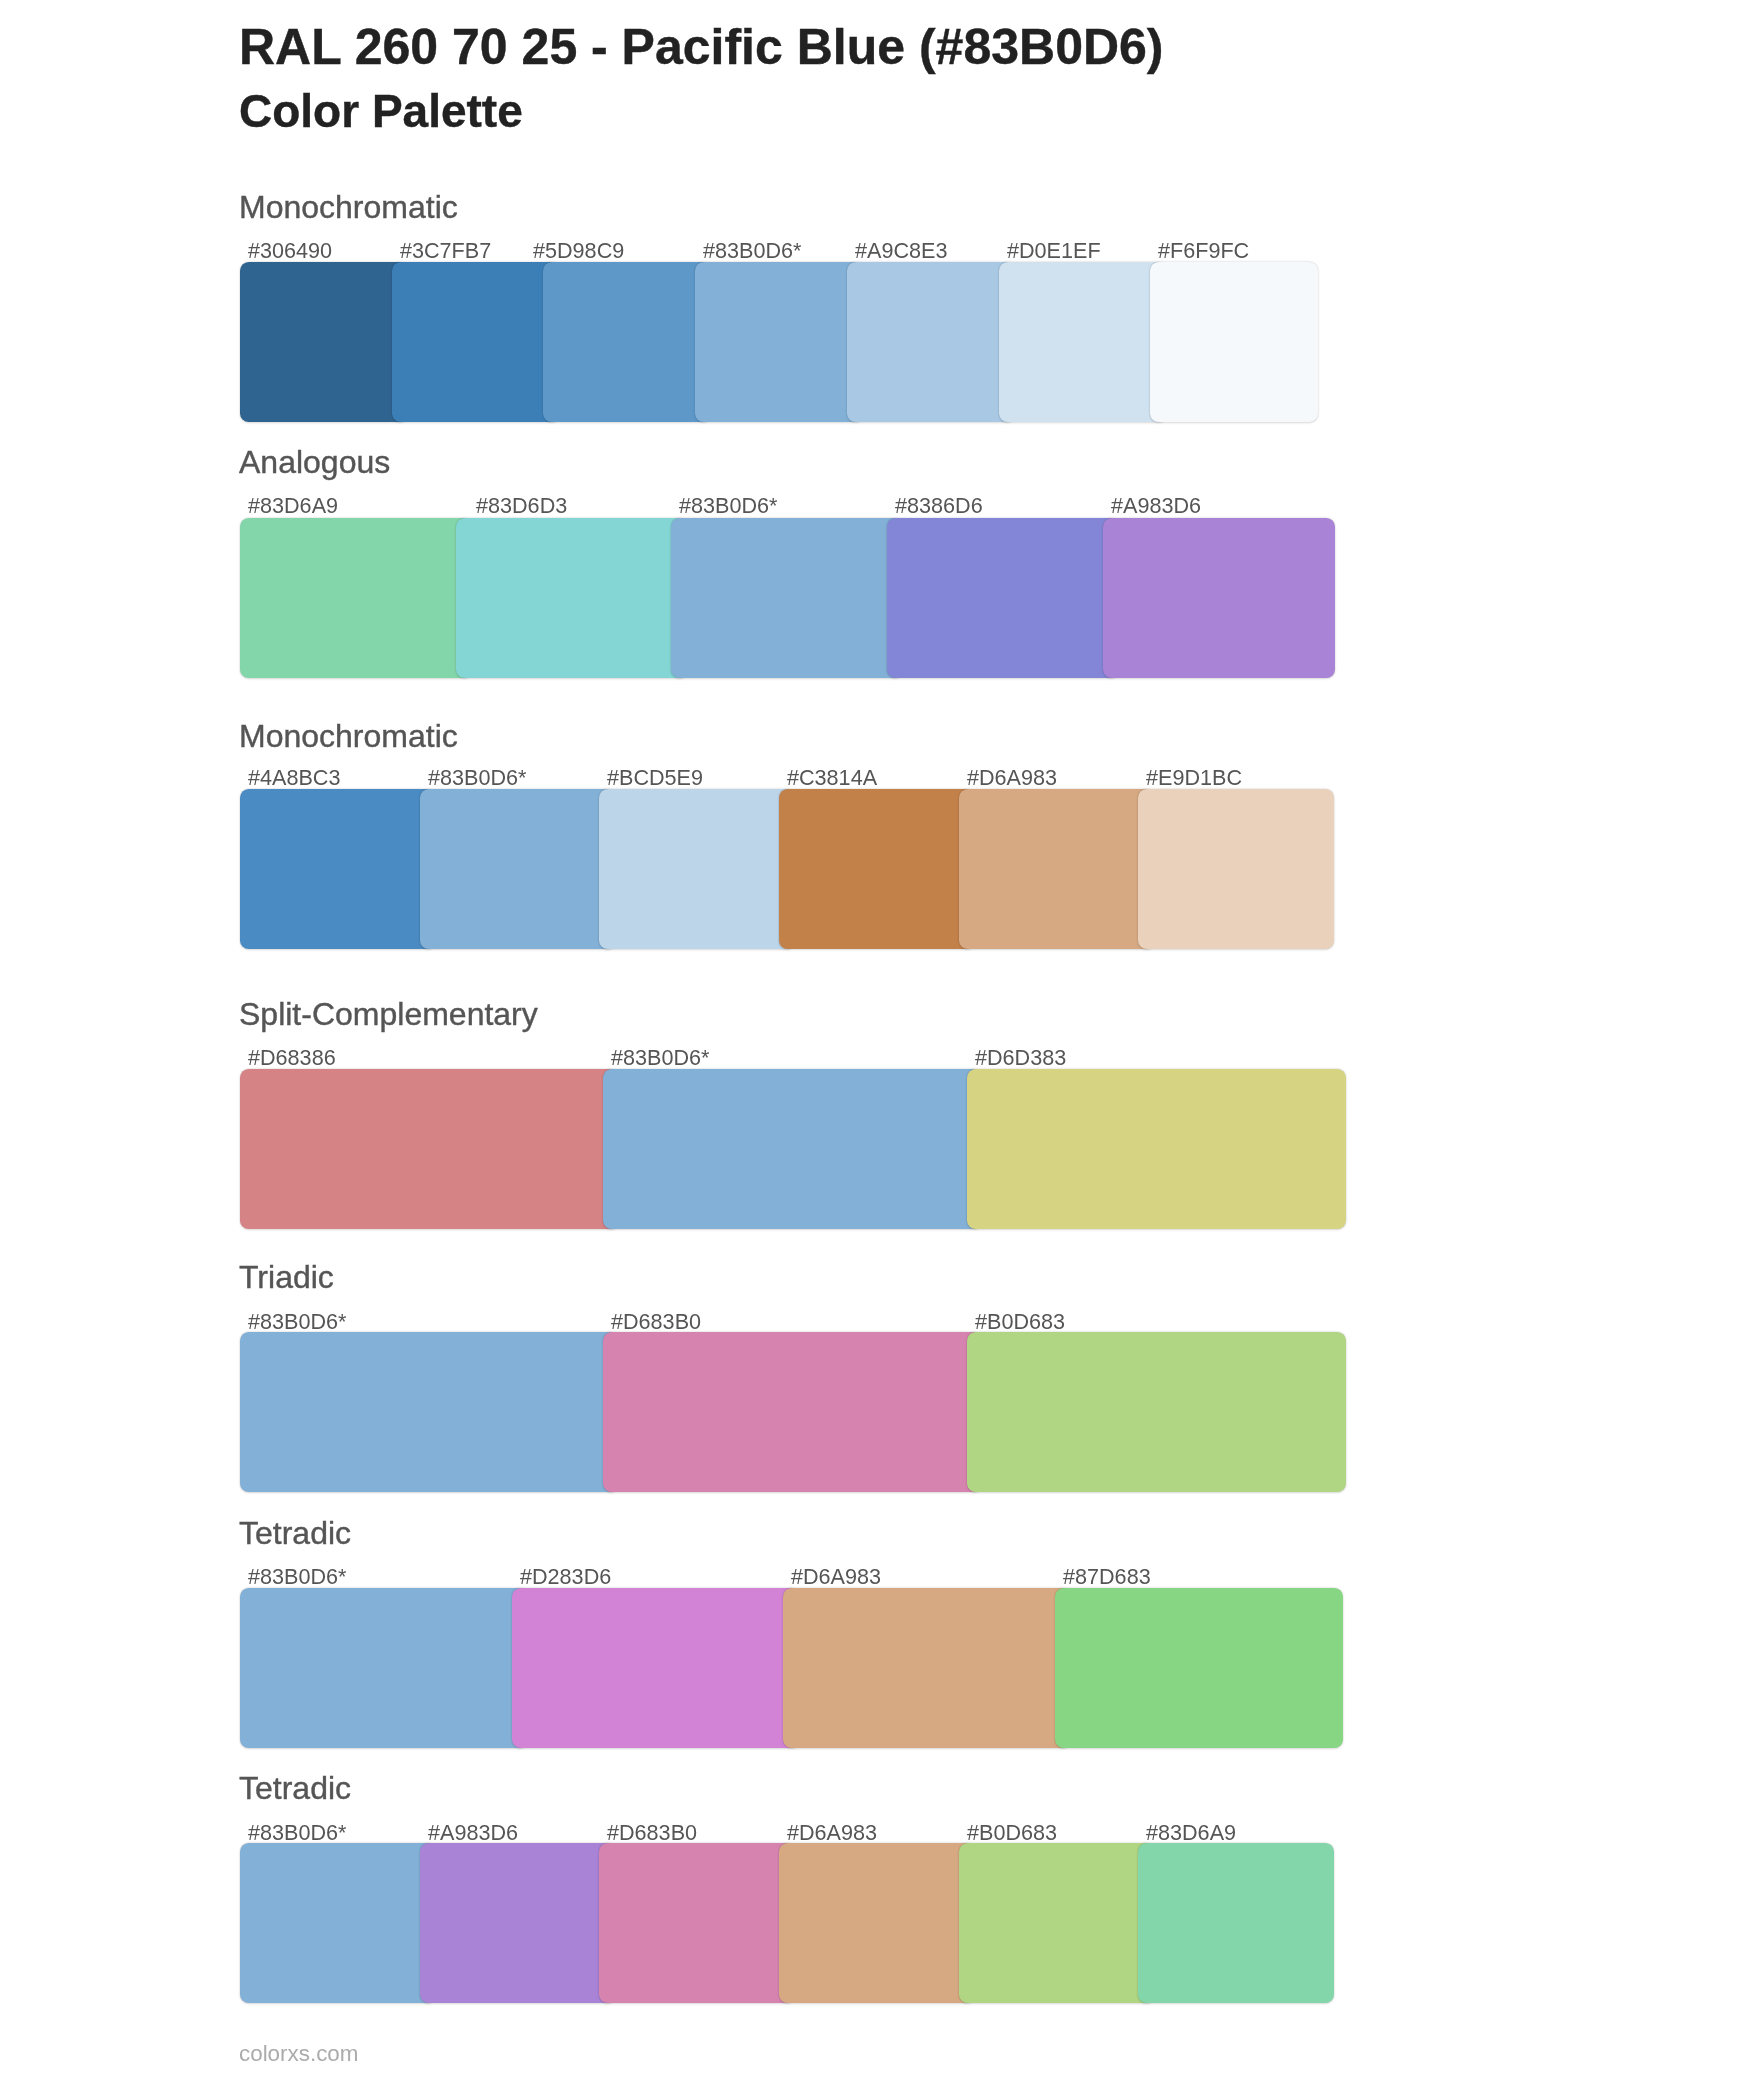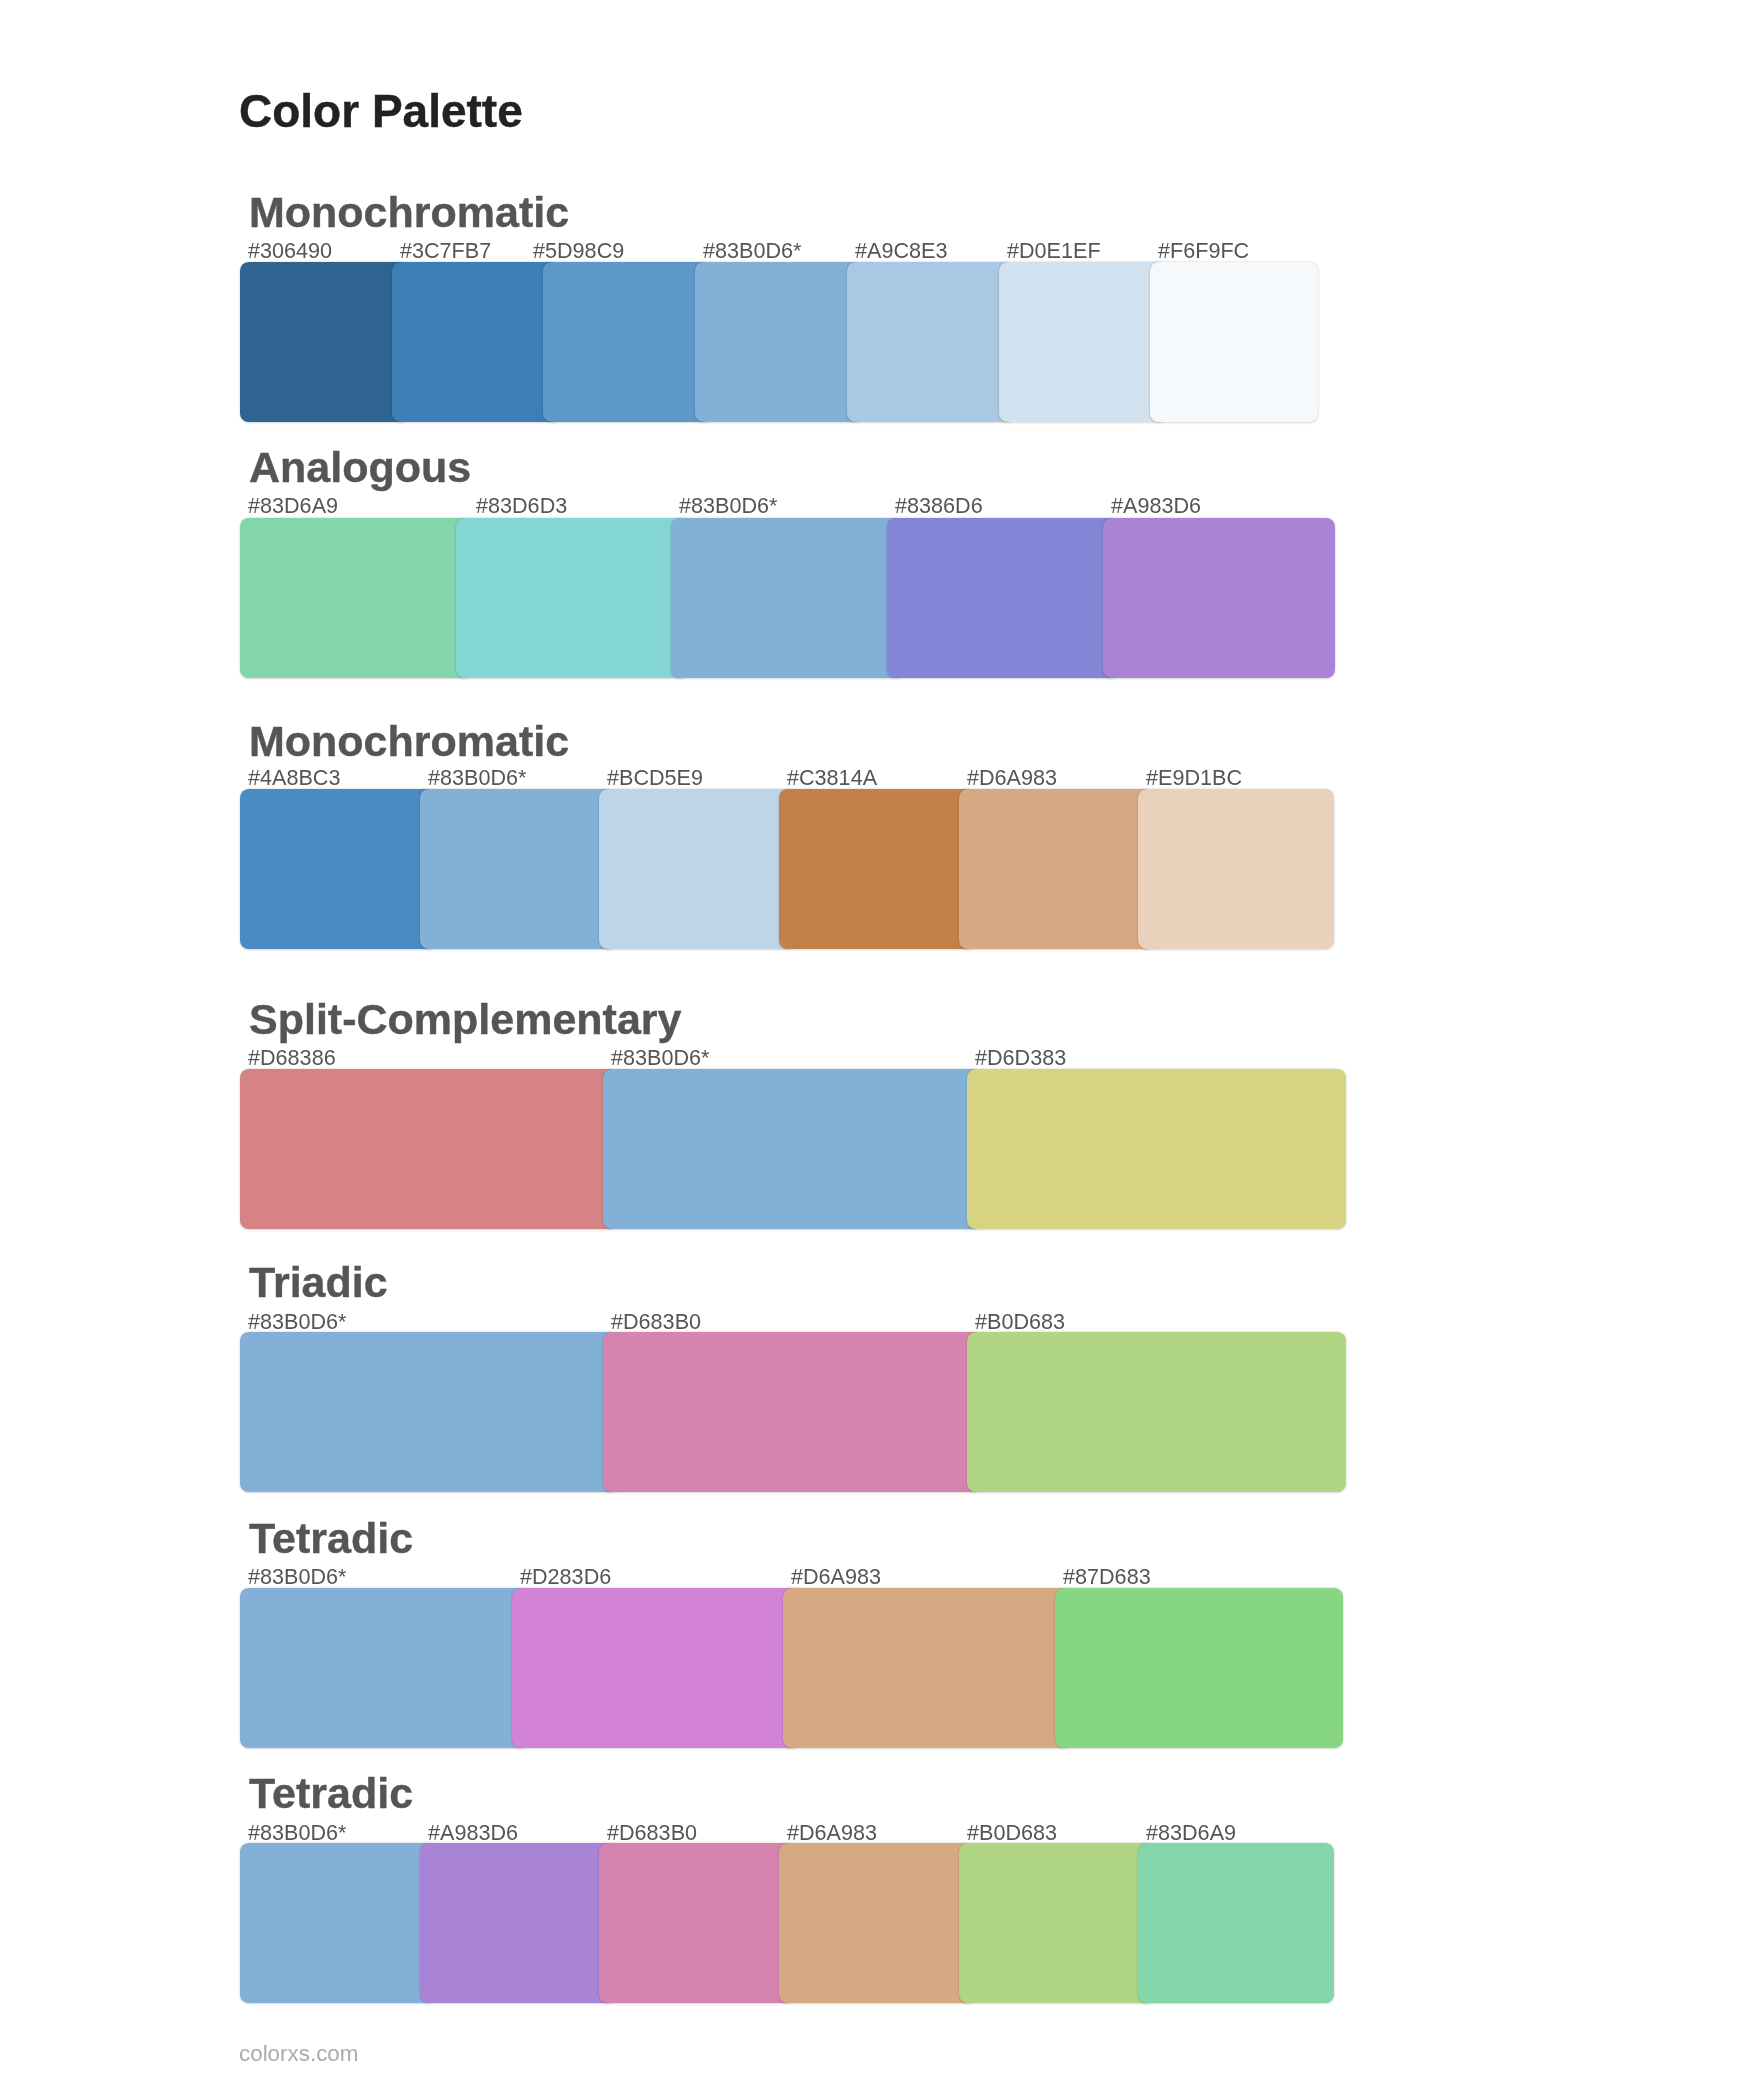--- a/index.html
+++ b/index.html
@@ -7,38 +7,39 @@
   body{width:1757px;height:2077px;overflow:hidden;
        font-family:"Liberation Sans",sans-serif;-webkit-font-smoothing:antialiased;}
   .page{position:relative;width:1757px;height:2077px;background:#ffffff;overflow:hidden;}
 
   .title{position:absolute;left:239px;font-weight:bold;color:#222222;
          white-space:nowrap;line-height:1;}
   #page-title{font-size:50px;top:22.4px;-webkit-text-stroke:0.4px #222222;}
   #page-subtitle{font-size:46px;top:88px;-webkit-text-stroke:0.4px #222222;}
 
   .section{position:absolute;left:0;top:0;width:1757px;height:0;}
-  .sec-title{position:absolute;left:249px;font-size:43px;font-weight:bold;
+  .sec-title{position:absolute;left:239px;font-size:32px;font-weight:normal;
              color:#555555;line-height:1;white-space:nowrap;
              -webkit-text-stroke:0.4px #555555;}
   .labels{position:absolute;left:240px;width:1078px;height:22.4px;margin-left:8px;}
   .label{position:absolute;top:0;font-size:21.6px;font-weight:400;color:#555555;
          line-height:1;white-space:nowrap;}
   .swatches{position:absolute;left:240px;width:1078px;height:160px;}
   .sw{position:absolute;top:0;height:160px;border-radius:8.8px;
       box-shadow:0 0.8px 2.4px rgba(0,0,0,0.13), 0 0 1.6px rgba(0,0,0,0.14);}
 
   .footer{position:absolute;left:239px;top:2043px;font-size:22.4px;font-weight:400;
           color:#ababab;line-height:1;}
 </style>
 </head>
 <body>
 
 <div class="page">
 
+  <div class="title" id="page-title">RAL 260 70 25 - Pacific Blue (#83B0D6)</div>
   <div class="title" id="page-subtitle">Color Palette</div>
 
   <div class="section">
     <div class="sec-title" style="top:191px">Monochromatic</div>
     <div class="labels" style="top:240px">
       <div class="label" style="left:0px">#306490</div>
       <div class="label" style="left:152px">#3C7FB7</div>
       <div class="label" style="left:285px">#5D98C9</div>
       <div class="label" style="left:455px">#83B0D6*</div>
       <div class="label" style="left:607px">#A9C8E3</div>

